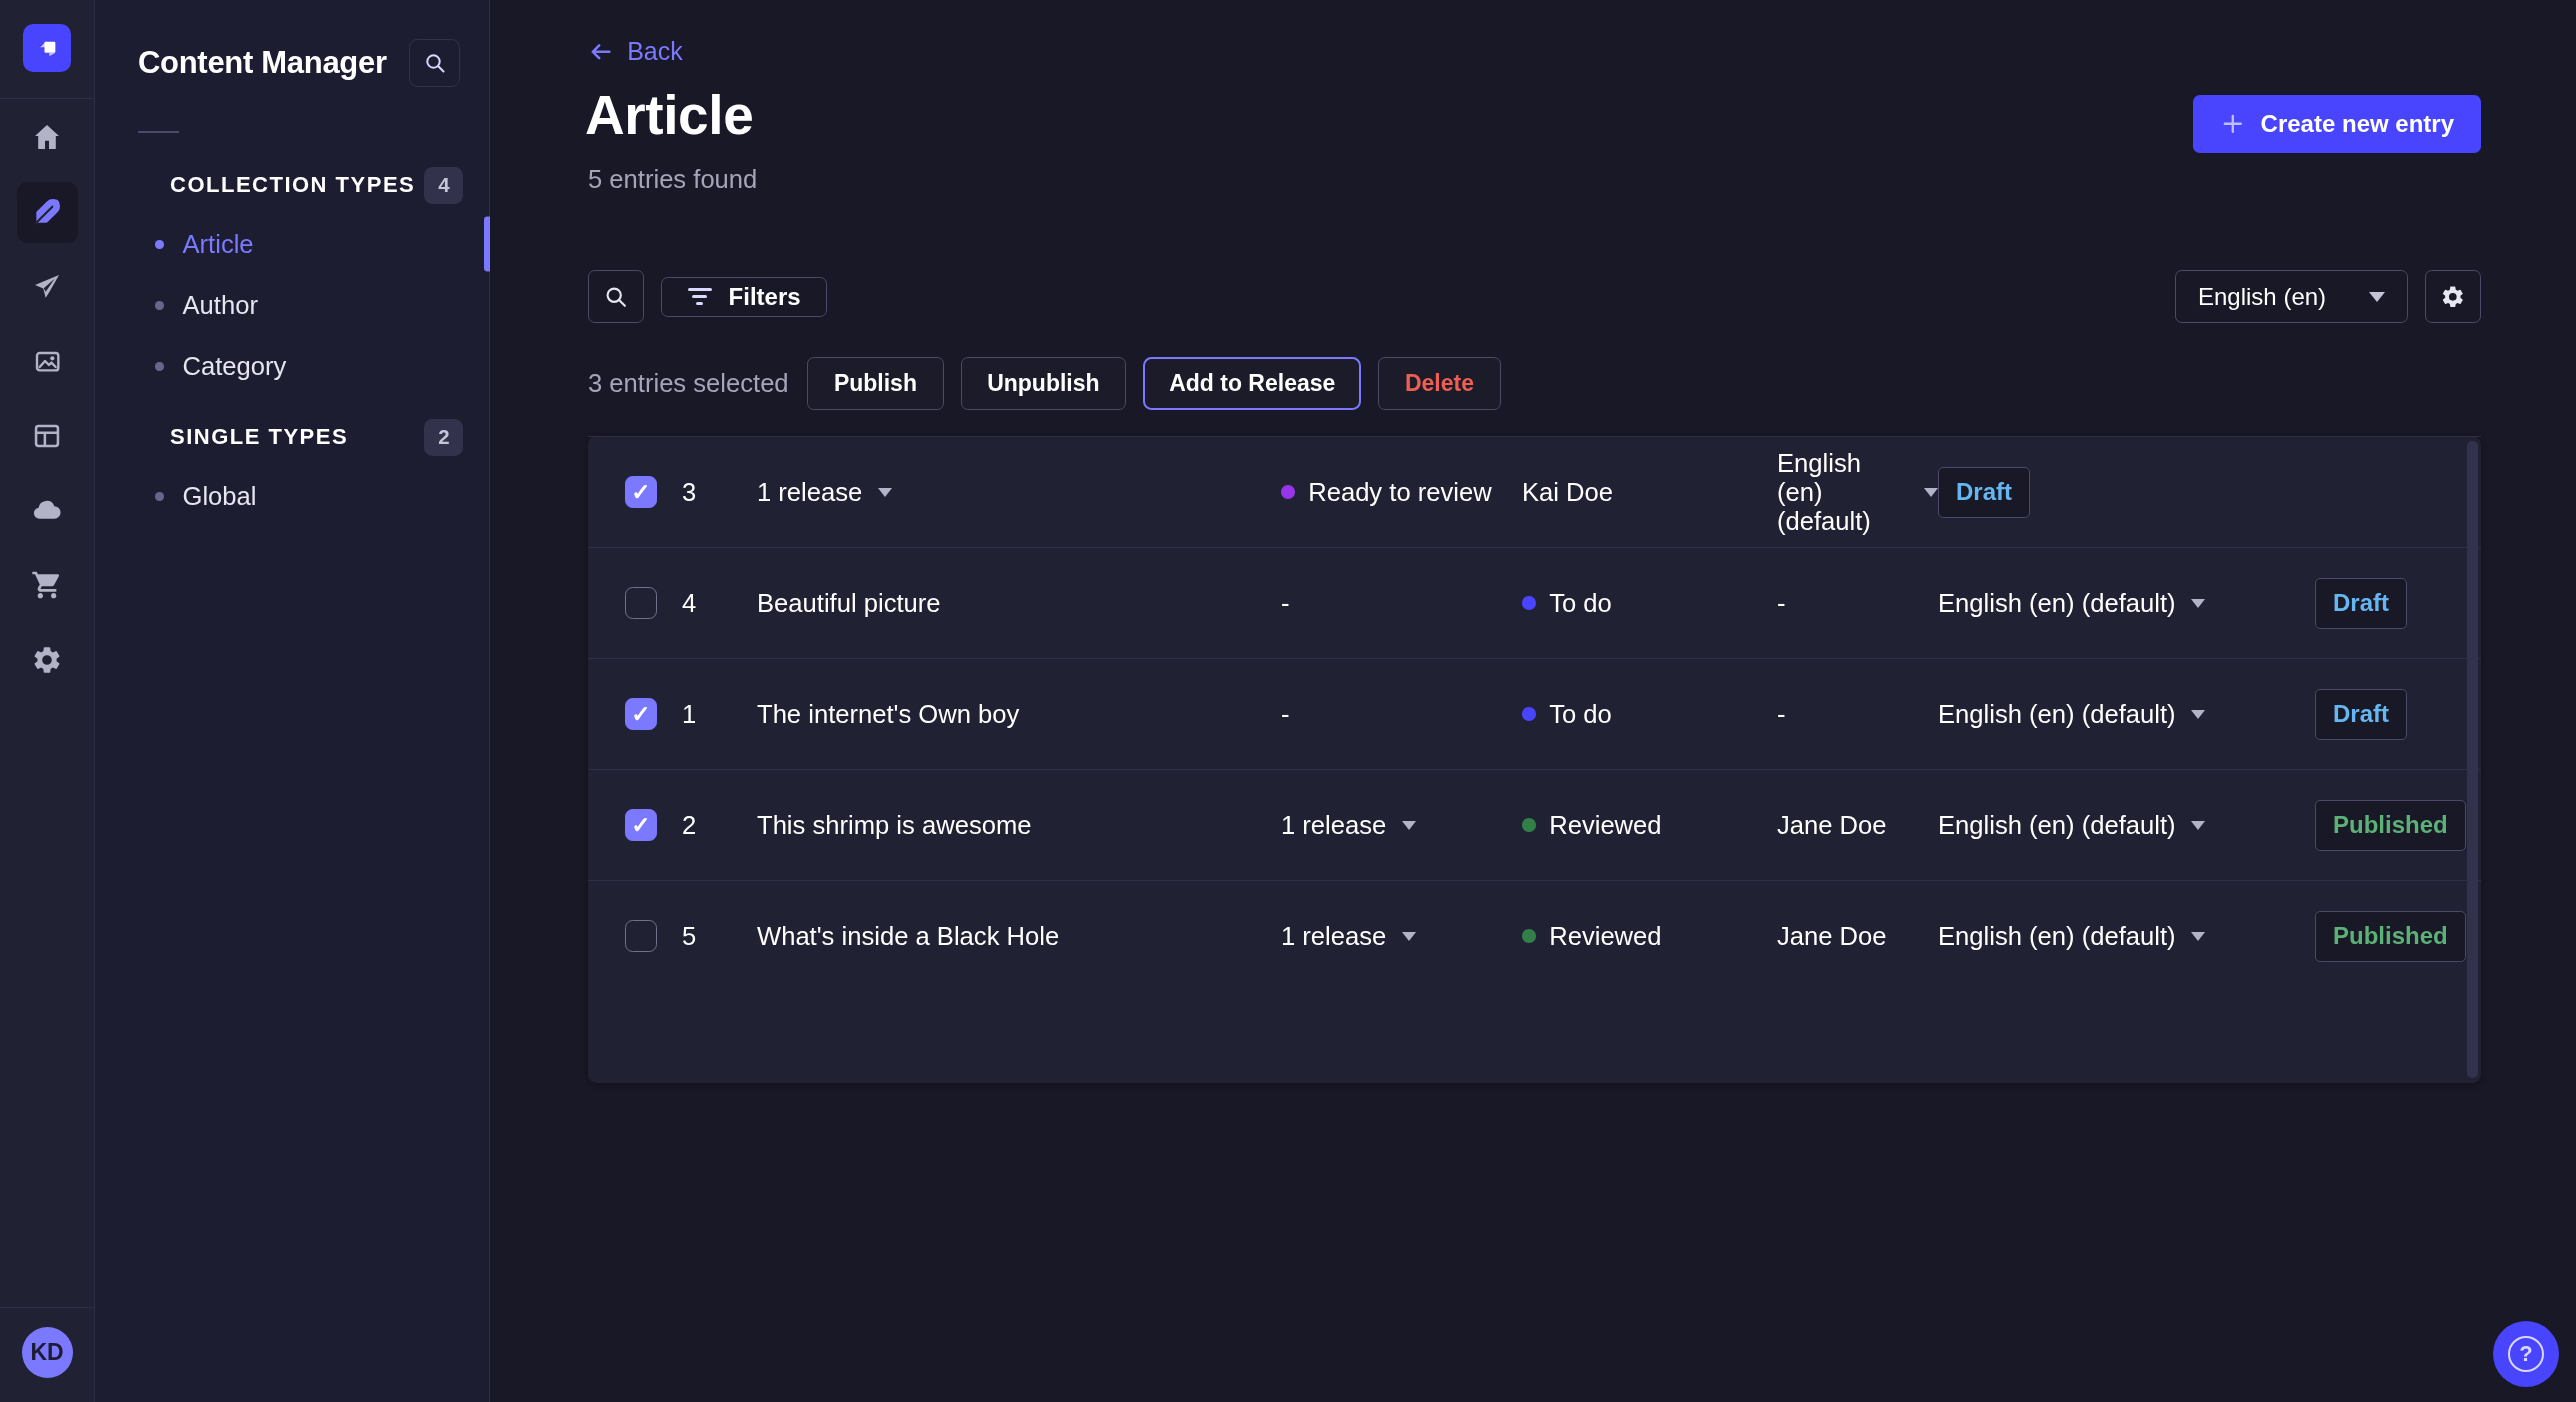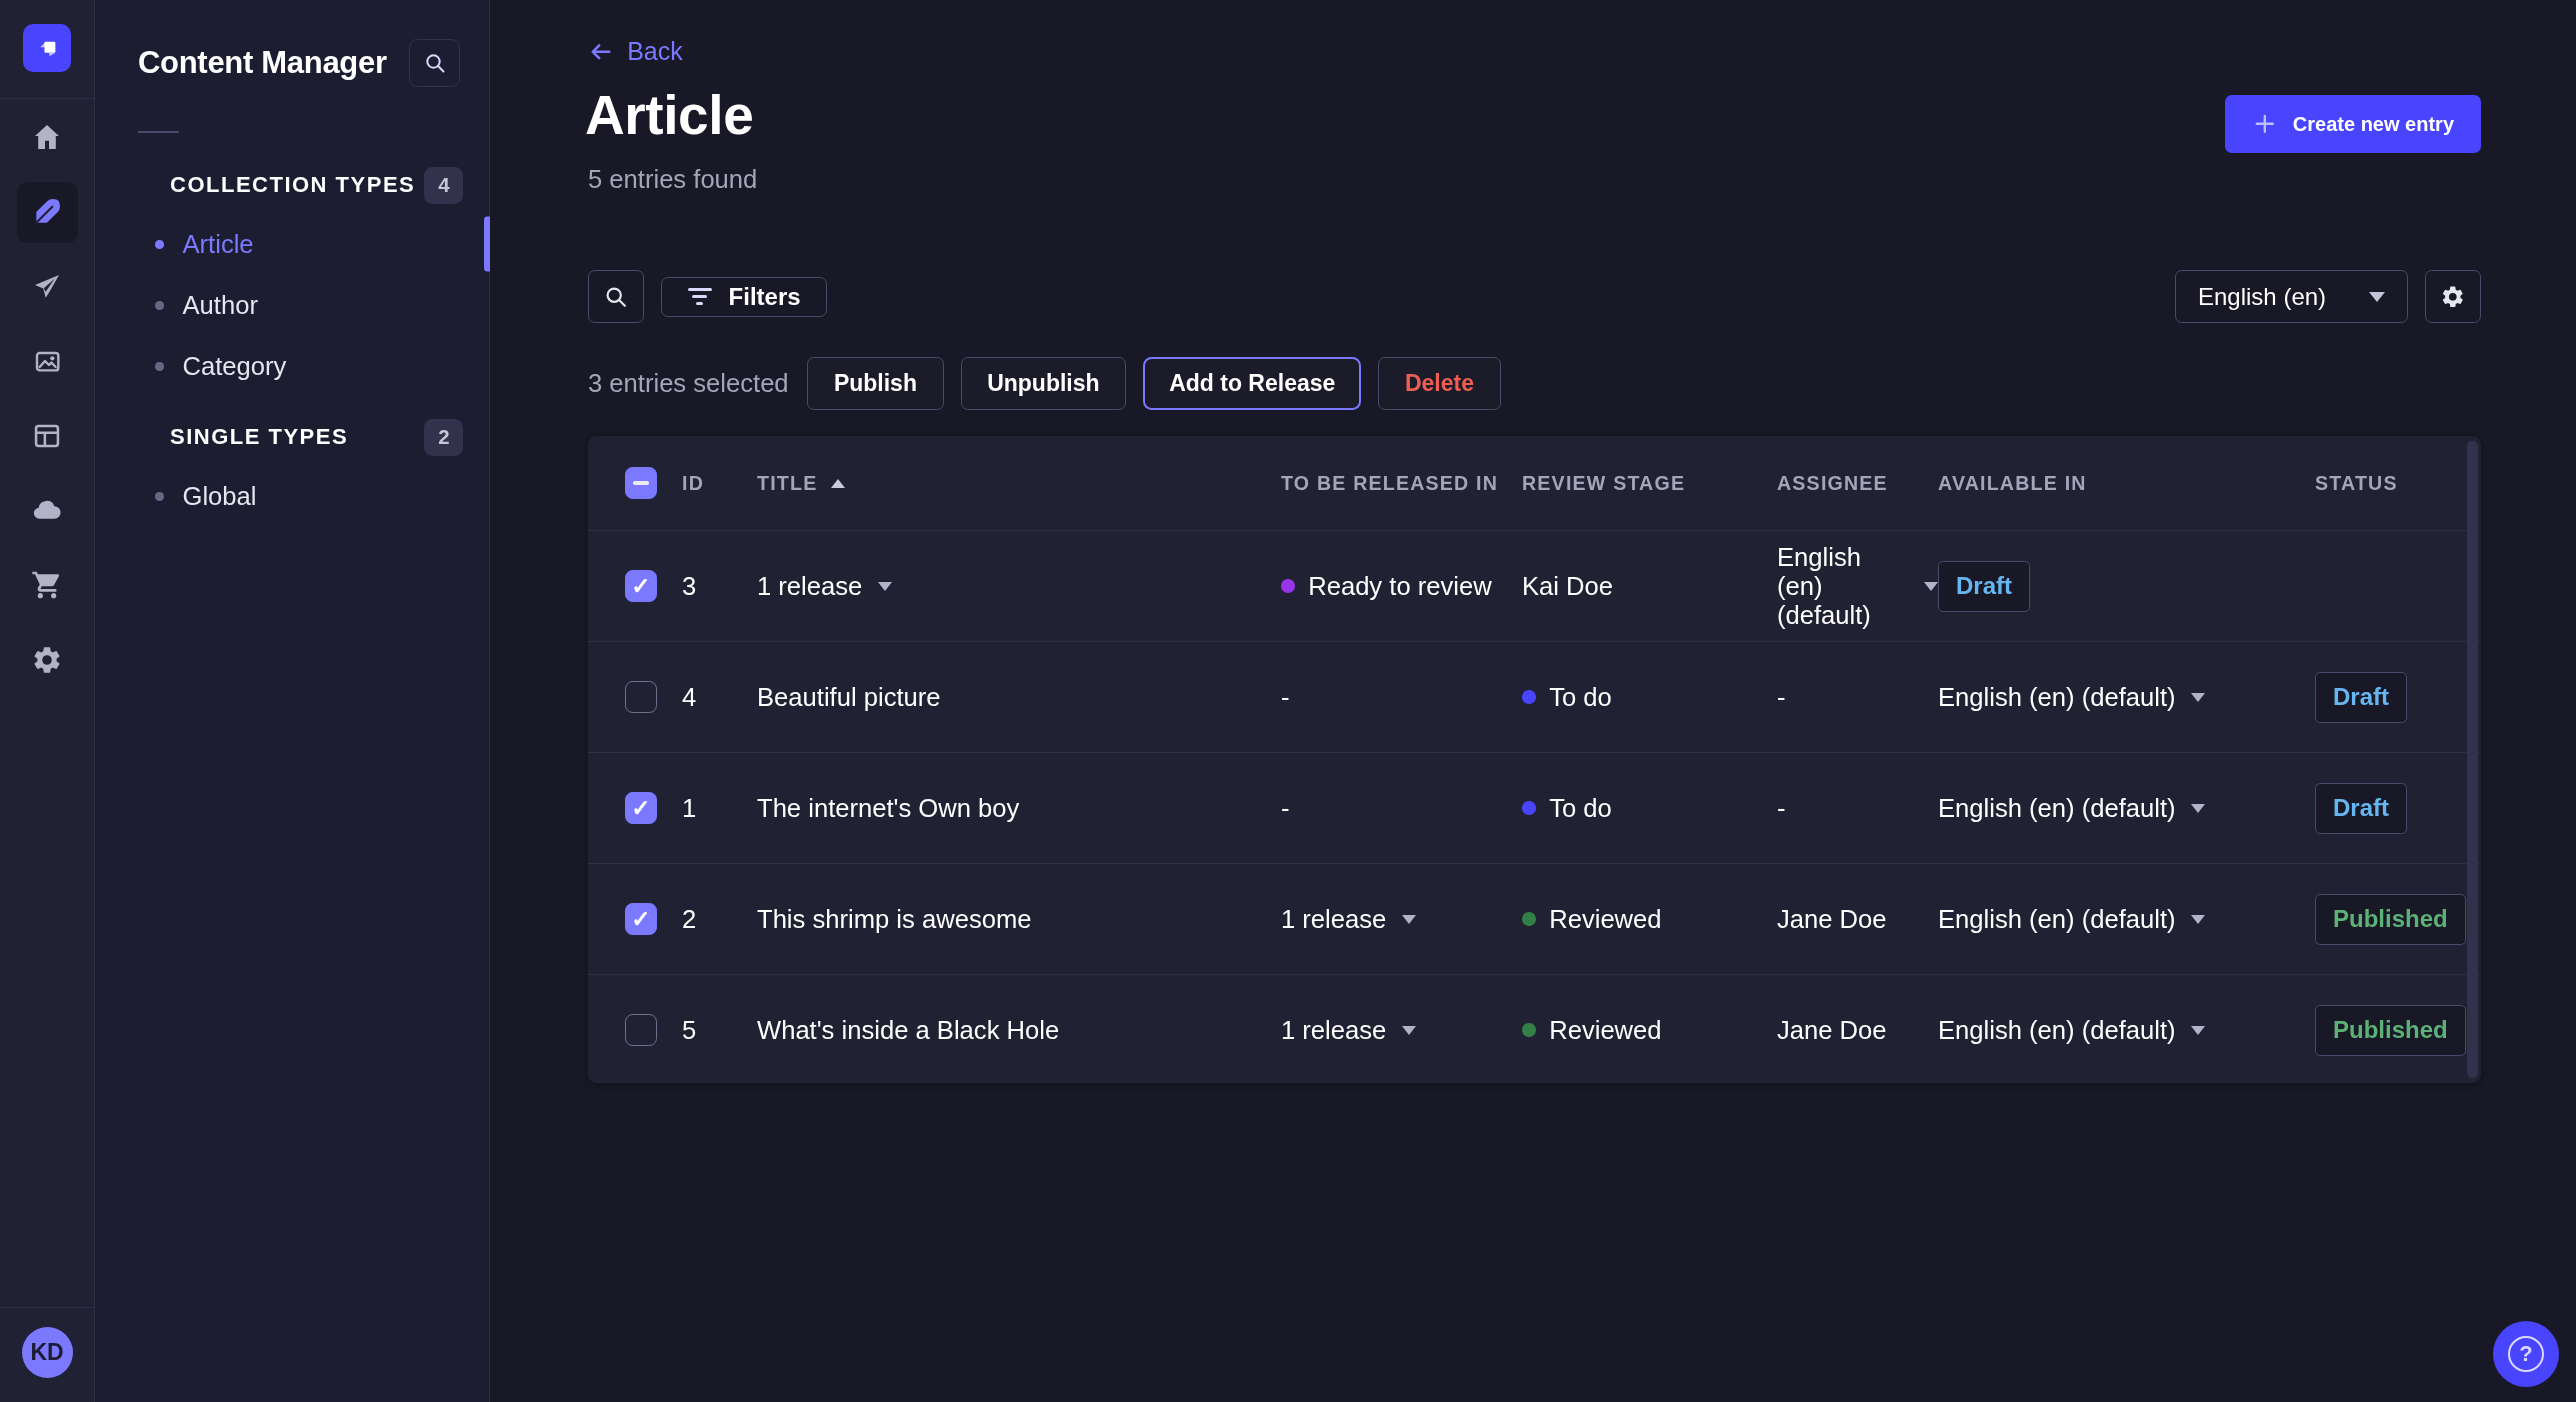--- a/index.html
+++ b/index.html
@@ -35,21 +35,21 @@
   .nav-item.active { color:#7b79ff; }
   .nav-item.active .bullet { background:#7b79ff; }
   .nav-item.active::after { content:""; position:absolute; right:-0.9px; top:50%; transform:translateY(-50%); width:6px; height:55px; background:#7b79ff; border-radius:3.4px 0 0 3.4px; }
 
   
   .main { flex:1; position:relative; background:#181826; }
   .back { position:absolute; left:98px; top:37px; display:flex; align-items:center; gap:13.6px; color:#7b79ff; font-size:25px; cursor:pointer; }
   .back svg { width:25.6px; height:25.6px; }
   .page-title { position:absolute; left:95px; top:83px; font-size:55px; font-weight:700; letter-spacing:-0.4px; }
   .page-sub { position:absolute; left:98px; top:165px; font-size:25.6px; color:#a5a5ba; }
-  .create-btn { position:absolute; right:95px; top:95px; height:58px; background:#4945ff; border:none; border-radius:6.8px; display:flex; align-items:center; gap:15.3px; padding:0 27px; font-size:20px; font-weight:600; color:#fff; font-family:inherit; cursor:pointer; }
+  .create-btn { position:absolute; right:95px; top:95px; height:58px; background:#4945ff; border:none; border-radius:6.8px; display:flex; align-items:center; gap:15.3px; padding:0 27px; font-size:24px; font-weight:600; color:#fff; font-family:inherit; cursor:pointer; }
   .create-btn svg { width:25.6px; height:25.6px; color:rgba(255,255,255,.65); }
 
   .toolbar-left { position:absolute; left:98px; top:270px; display:flex; gap:17px; align-items:center; }
   .icon-btn { width:56px; height:53px; border:0.9px solid #4a4a6a; border-radius:6.8px; background:transparent; display:flex; align-items:center; justify-content:center; color:#e6e6f0; cursor:pointer; }
   .icon-btn svg { width:25.6px; height:25.6px; }
   .filters-btn { height:40px; border:0.9px solid #4a4a6a; border-radius:6.8px; background:transparent; display:flex; align-items:center; gap:17px; padding:0 25.6px; font-size:24px; font-weight:600; color:#fff; font-family:inherit; cursor:pointer; }
   .filter-ico { display:flex; flex-direction:column; align-items:center; gap:4.3px; }
   .filter-ico span { display:block; height:2.6px; background:#d9d8ff; border-radius:1.7px; }
   .filter-ico span:nth-child(1){ width:24px; } .filter-ico span:nth-child(2){ width:15.3px; } .filter-ico span:nth-child(3){ width:7.7px; }
 
@@ -247,35 +247,20 @@
 
     <div class="selection-row">
       <span class="selection-text">3 entries selected</span>
       <button class="sel-btn">Publish</button>
       <button class="sel-btn">Unpublish</button>
       <button class="sel-btn focused">Add to Release</button>
       <button class="sel-btn danger">Delete</button>
     </div>
 
     <div class="table">
-      <div class="thead">
-        <div class="cell cell-check">
-            <span class="checkbox indeterminate"></span>
-          </div>
-        <div class="th">ID</div>
-        <div class="th">
-            <span>TITLE</span>
-            <span class="sort-asc"></span>
-          </div>
-        <div class="th">TO BE RELEASED IN</div>
-        <div class="th">REVIEW STAGE</div>
-        <div class="th">ASSIGNEE</div>
-        <div class="th">AVAILABLE IN</div>
-        <div class="th">STATUS</div>
-      </div>
 
       <div class="trow">
         <div class="cell cell-check">
             <span class="checkbox checked"></span>
           </div>
         <div class="cell">3</div>
         <div class="cell cell-release">
             <span>1 release</span>
             <span class="caret sm optional shown"></span>
           </div>

